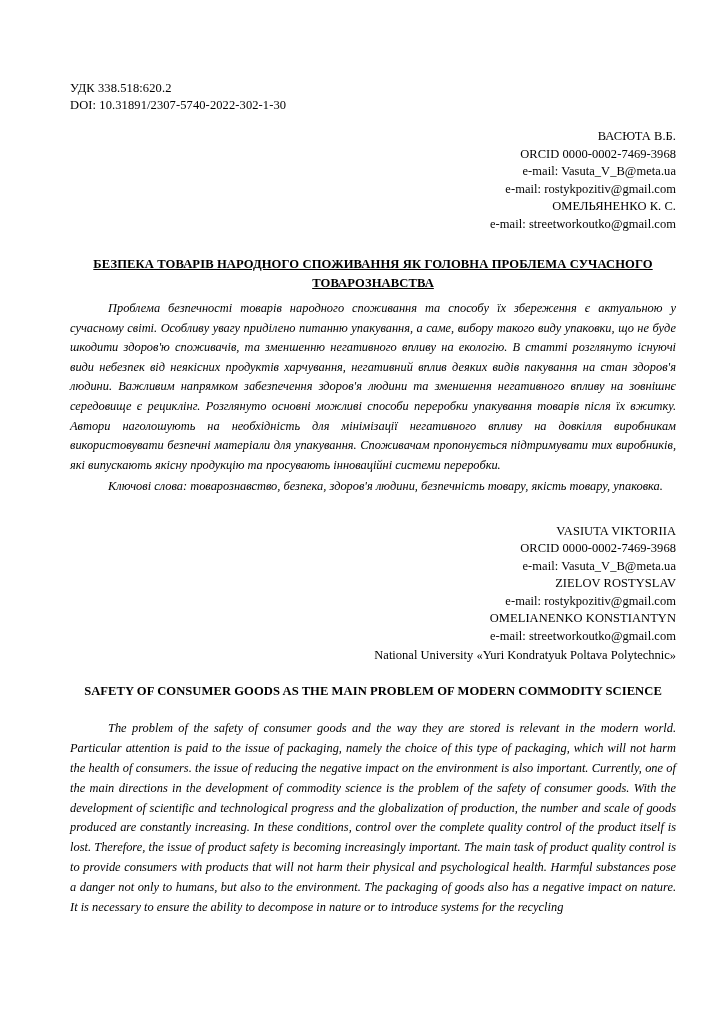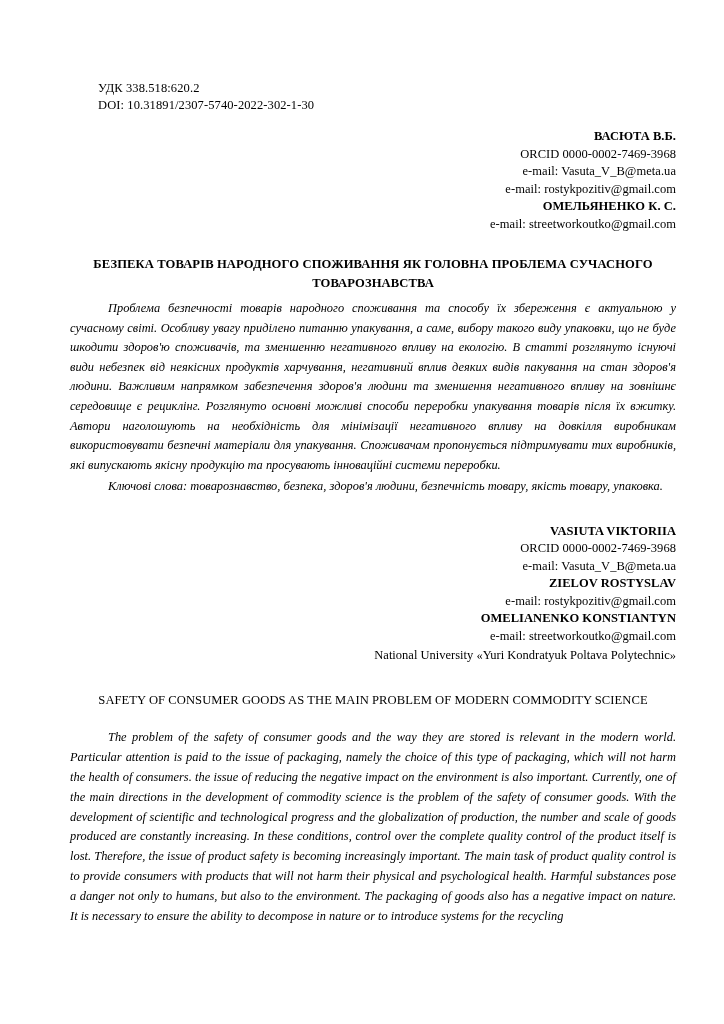--- a/index.html
+++ b/index.html
@@ -22,48 +22,48 @@
     padding: 80px 48px 20px 70px;
   }
   .meta-line {
     font-size: 12.5px;
     line-height: 17px;
     text-align: left;
     letter-spacing: 0.1px;
   }
   .meta-block {
     margin-bottom: 14px;
-    margin-left: 28px;
   }
   .affil-block {
     margin-top: 12px;
     text-align: right;
   }
   .affil-line {
     font-size: 12.5px;
     line-height: 17.5px;
     text-align: right;
     letter-spacing: 0.05px;
   }
   .affil-line.bold {
-    font-weight: bold;
+    font-weight: normal;
   }
   .affil-univ {
     font-size: 12.5px;
     line-height: 18px;
     text-align: right;
     margin-top: 1px;
   }
   .title {
     font-size: 12.6px;
     font-weight: bold;
     text-align: center;
     line-height: 19px;
     margin: 22px 6px 0 6px;
     letter-spacing: 0.1px;
+    text-decoration: underline;
   }
   .abstract {
     margin-top: 6px;
     font-size: 12.4px;
     font-style: italic;
     line-height: 19.6px;
     text-align: justify;
     text-indent: 38px;
   }
   .keywords {
@@ -72,24 +72,24 @@
     font-style: italic;
     line-height: 19.6px;
     text-align: justify;
     text-indent: 38px;
   }
   .en-affil-block {
     margin-top: 26px;
   }
   .title-en {
     font-size: 12.6px;
-    font-weight: normal;
+    font-weight: bold;
     text-align: center;
     line-height: 19px;
-    margin: 27px 0 0 0;
+    margin: 18px 0 0 0;
     letter-spacing: 0.05px;
   }
   .abstract-en {
     margin-top: 18px;
     font-size: 12.4px;
     font-style: italic;
     line-height: 19.8px;
     text-align: justify;
     text-indent: 38px;
   }

